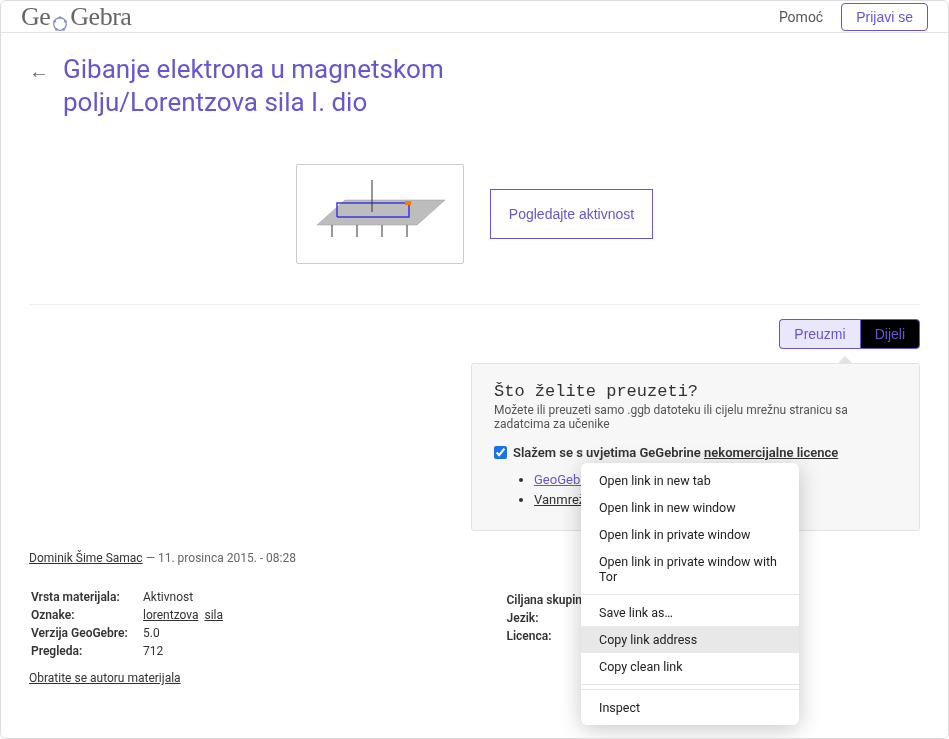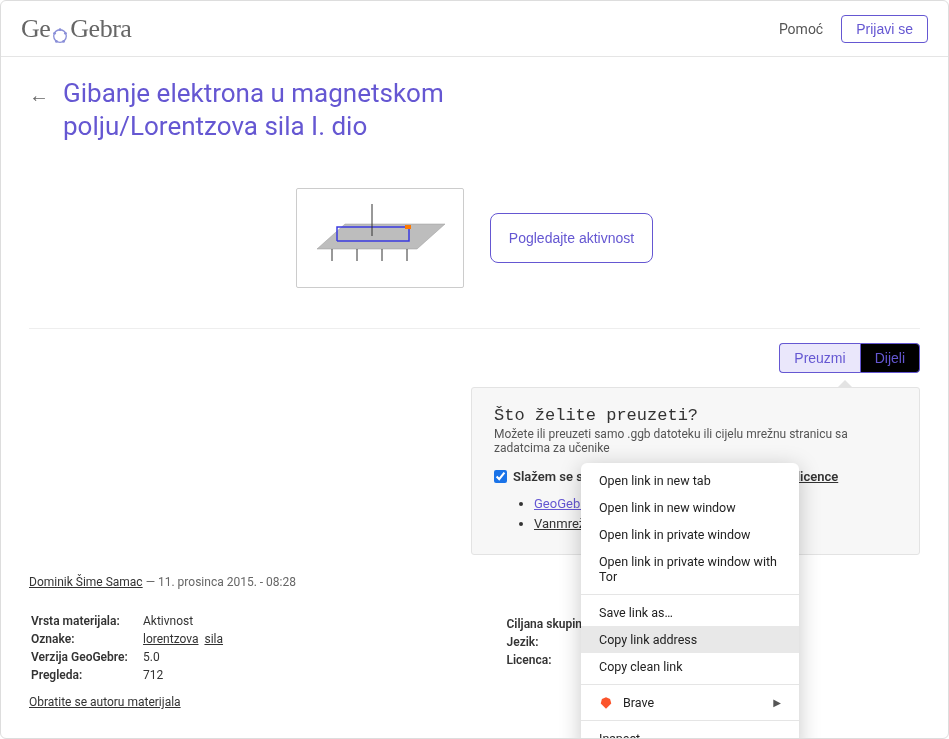--- a/index.html
+++ b/index.html
@@ -13,21 +13,21 @@
     position: relative;
     border: 1px solid #ddd;
     border-radius: 6px;
   }
   .header {
     display: flex;
     align-items: center;
     justify-content: space-between;
     padding: 6px 20px;
     border-bottom: 1px solid #e5e5e5;
-    height: 56px;
+    height: 32px;
   }
   .logo {
     font-size: 26px;
     color: #666;
     font-weight: 400;
     letter-spacing: -0.5px;
     font-family: Georgia, serif;
     display: flex;
     align-items: center;
   }
@@ -80,21 +80,21 @@
     border: 1px solid #ccc;
     border-radius: 2px;
     background: #fff;
     position: relative;
     overflow: hidden;
   }
   .view-btn {
     border: 1px solid #6557d2;
     color: #6557d2;
     background: #fff;
-    border-radius: 8px;
+    border-radius: 0;
     padding: 16px 18px;
     font-size: 14px;
     cursor: pointer;
   }
   .actions-row {
     display: flex;
     justify-content: flex-end;
     margin-top: 14px;
   }
   .btn-group { display: flex; }
@@ -305,24 +305,15 @@
 <div class="context-menu">
   <div class="ctx-item">Open link in new tab</div>
   <div class="ctx-item">Open link in new window</div>
   <div class="ctx-item">Open link in private window</div>
   <div class="ctx-item">Open link in private window with Tor</div>
   <div class="ctx-sep"></div>
   <div class="ctx-item">Save link as…</div>
   <div class="ctx-item highlight">Copy link address</div>
   <div class="ctx-item">Copy clean link</div>
   <div class="ctx-sep"></div>
-  <div class="ctx-item">
-    <span class="brave-icon">
-      <svg viewBox="0 0 24 24">
-          <path d="M12 2 L19 5 L21 13 L12 22 L3 13 L5 5 Z" fill="#fb542b"></path>
-        </svg>
-    </span>
-    <span>Brave</span>
-    <span class="chev">▶</span>
-  </div>
   <div class="ctx-sep"></div>
   <div class="ctx-item">Inspect</div>
 </div>
 
 </body></html>

